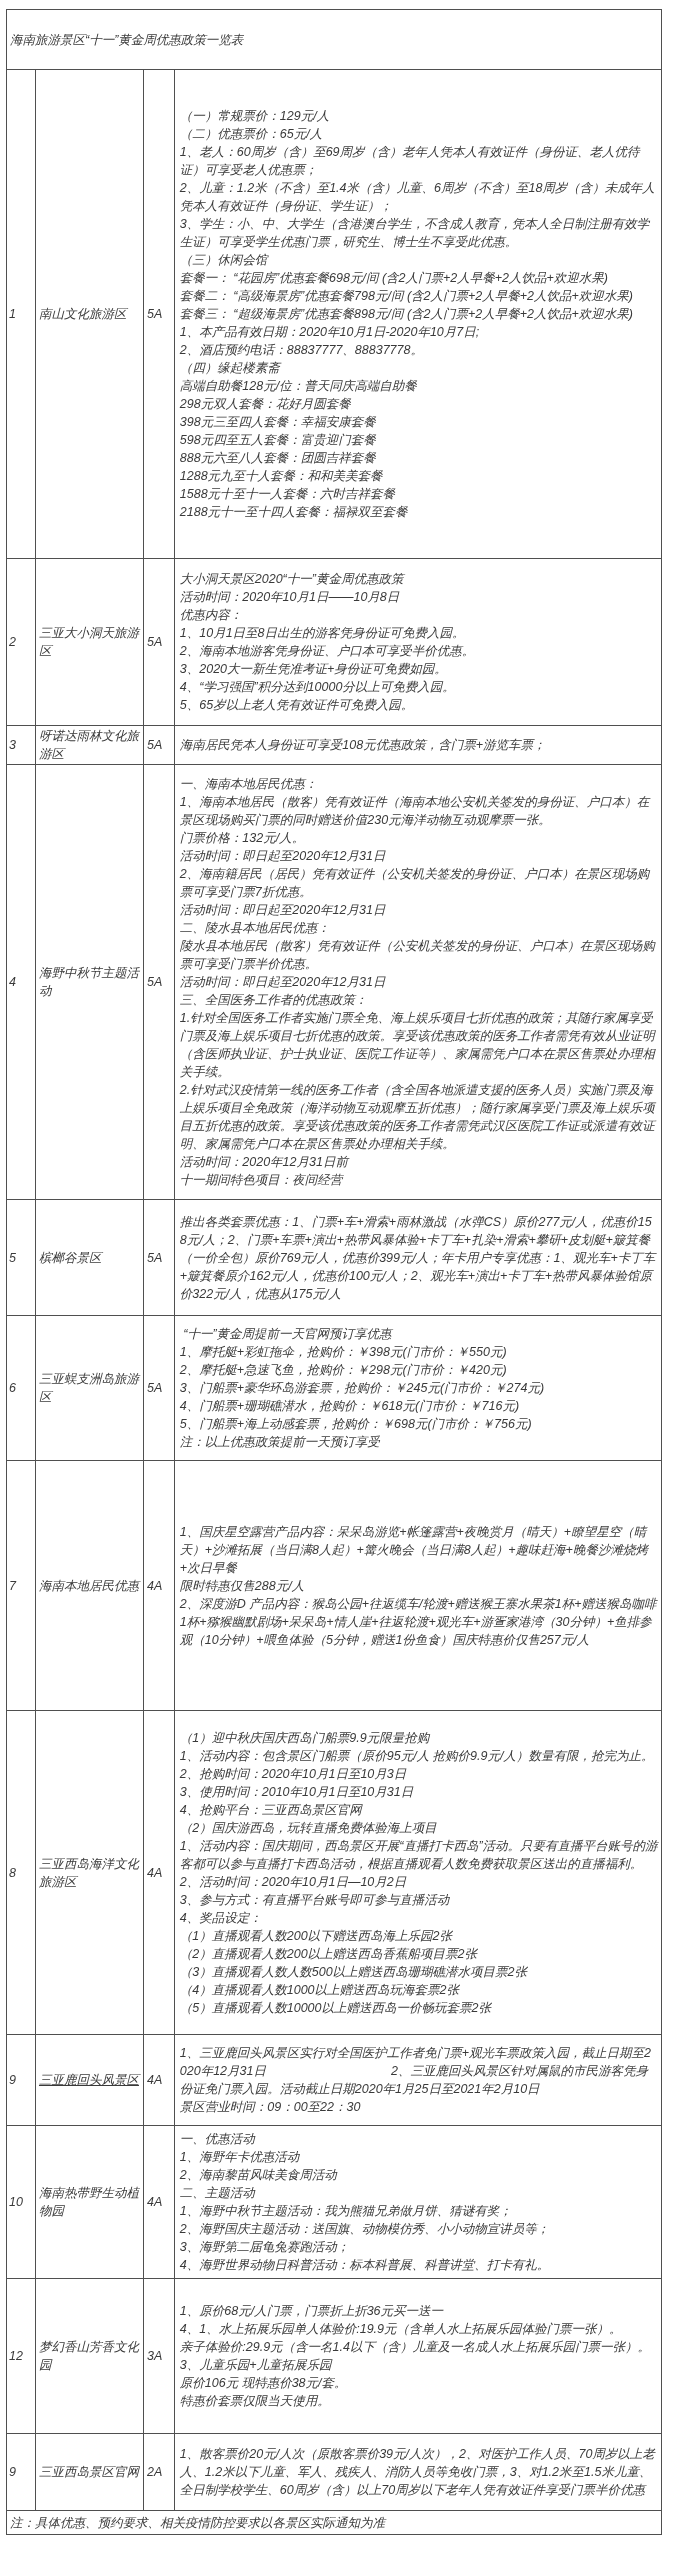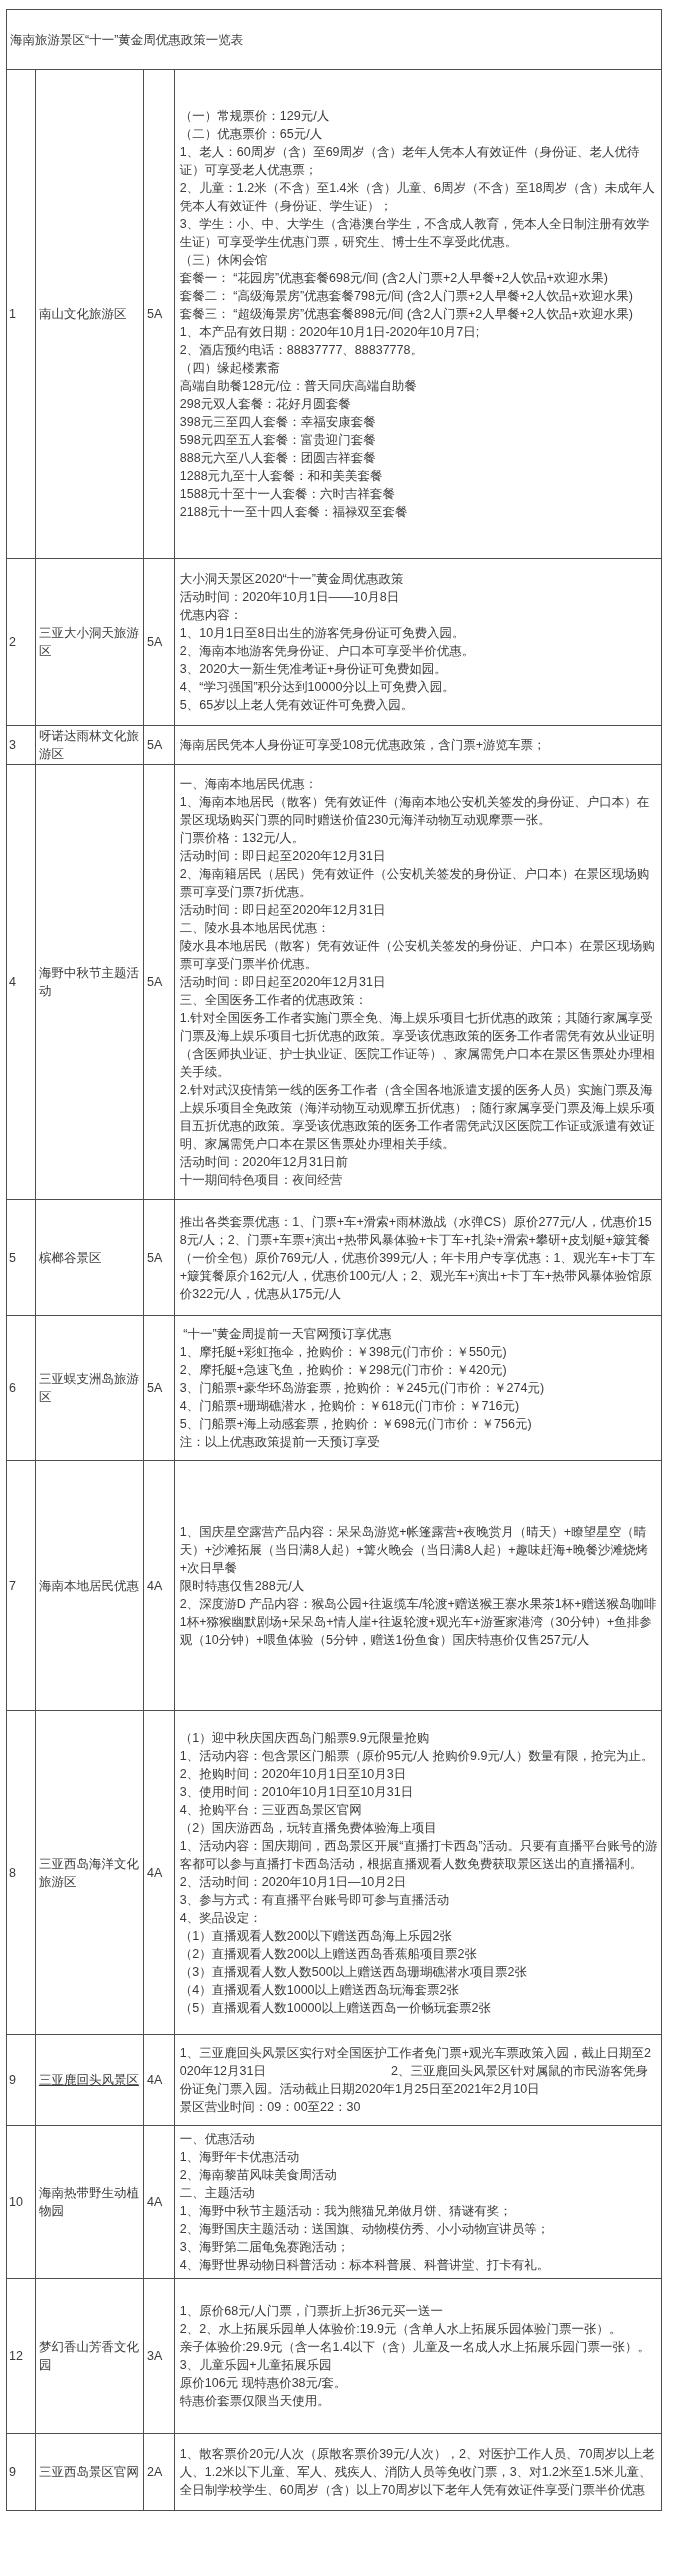--- a/index.html
+++ b/index.html
@@ -1,19 +1,19 @@
 <!DOCTYPE html>
 <html lang="zh" style="font-size:14.3px"><head>
 <meta charset="utf-8">
 <style>
   html,body{margin:0;padding:0;background:#ffffff;}
   body{width:674px;font-family:"Liberation Sans","DejaVu Sans",sans-serif;color:#3a3a3a;}
   .wrap{margin:9px 7.2px 5.4px 6.3px;}
   table.policy{border-collapse:collapse;table-layout:fixed;width:656px;border:1.8px solid #4f4f4f;}
-  table.policy td{border:0.9px solid #4f4f4f;vertical-align:middle;font-size:12.5px;line-height:18px;color:#3a3a3a;word-break:break-all;}
+  table.policy td{border:0.9px solid #4f4f4f;vertical-align:middle;font-size:12.5px;line-height:18px;color:#3a3a3a;word-break:break-all;font-style:italic;}
   td.title-cell{font-size:17px;line-height:21.5px;padding:3.6px 1.8px 3.6px 2.7px;}
   td.no{padding:0.9px 0.9px 0.9px 1.8px;width:29px;}
   td.name{padding:0.9px 2.7px;width:108px;}
   td.grade{padding:0.9px 0.9px 0.9px 2.7px;width:31px;}
   td.policy-cell{padding:1.8px 3.6px 1.8px 4.5px;white-space:pre-wrap;}
   td.note-cell{padding:2.7px 1.8px 2.7px 2.7px;}
   .u{text-decoration:underline;}
 </style>
 </head>
 <body>
@@ -169,30 +169,33 @@
 3、海野第二届龟兔赛跑活动；
 4、海野世界动物日科普活动：标本科普展、科普讲堂、打卡有礼。</td>
     </tr>
 
 
     <tr style="height:155px">
       <td class="no">12</td>
       <td class="name">梦幻香山芳香文化园</td>
       <td class="grade">3A</td>
       <td class="policy-cell">1、原价68元/人门票，门票折上折36元买一送一
-2、2、水上拓展乐园单人体验价:19.9元（含单人水上拓展乐园体验门票一张）。
+4、1、水上拓展乐园单人体验价:19.9元（含单人水上拓展乐园体验门票一张）。
 亲子体验价:29.9元（含一名1.4以下（含）儿童及一名成人水上拓展乐园门票一张）。
 3、儿童乐园+儿童拓展乐园
 原价106元 现特惠价38元/套。
 特惠价套票仅限当天使用。</td>
     </tr>
 
     <tr style="height:77px">
       <td class="no">9</td>
       <td class="name">三亚西岛景区官网</td>
       <td class="grade">2A</td>
       <td class="policy-cell">1、散客票价20元/人次（原散客票价39元/人次），2、对医护工作人员、70周岁以上老人、1.2米以下儿童、军人、残疾人、消防人员等免收门票，3、对1.2米至1.5米儿童、全日制学校学生、60周岁（含）以上70周岁以下老年人凭有效证件享受门票半价优惠</td>
     </tr>
 
+    <tr style="height:23px">
+      <td class="note-cell" colspan="4">注：具体优惠、预约要求、相关疫情防控要求以各景区实际通知为准</td>
+    </tr>
   </tbody>
 </table>
 </div>
 
 
 </body></html>

